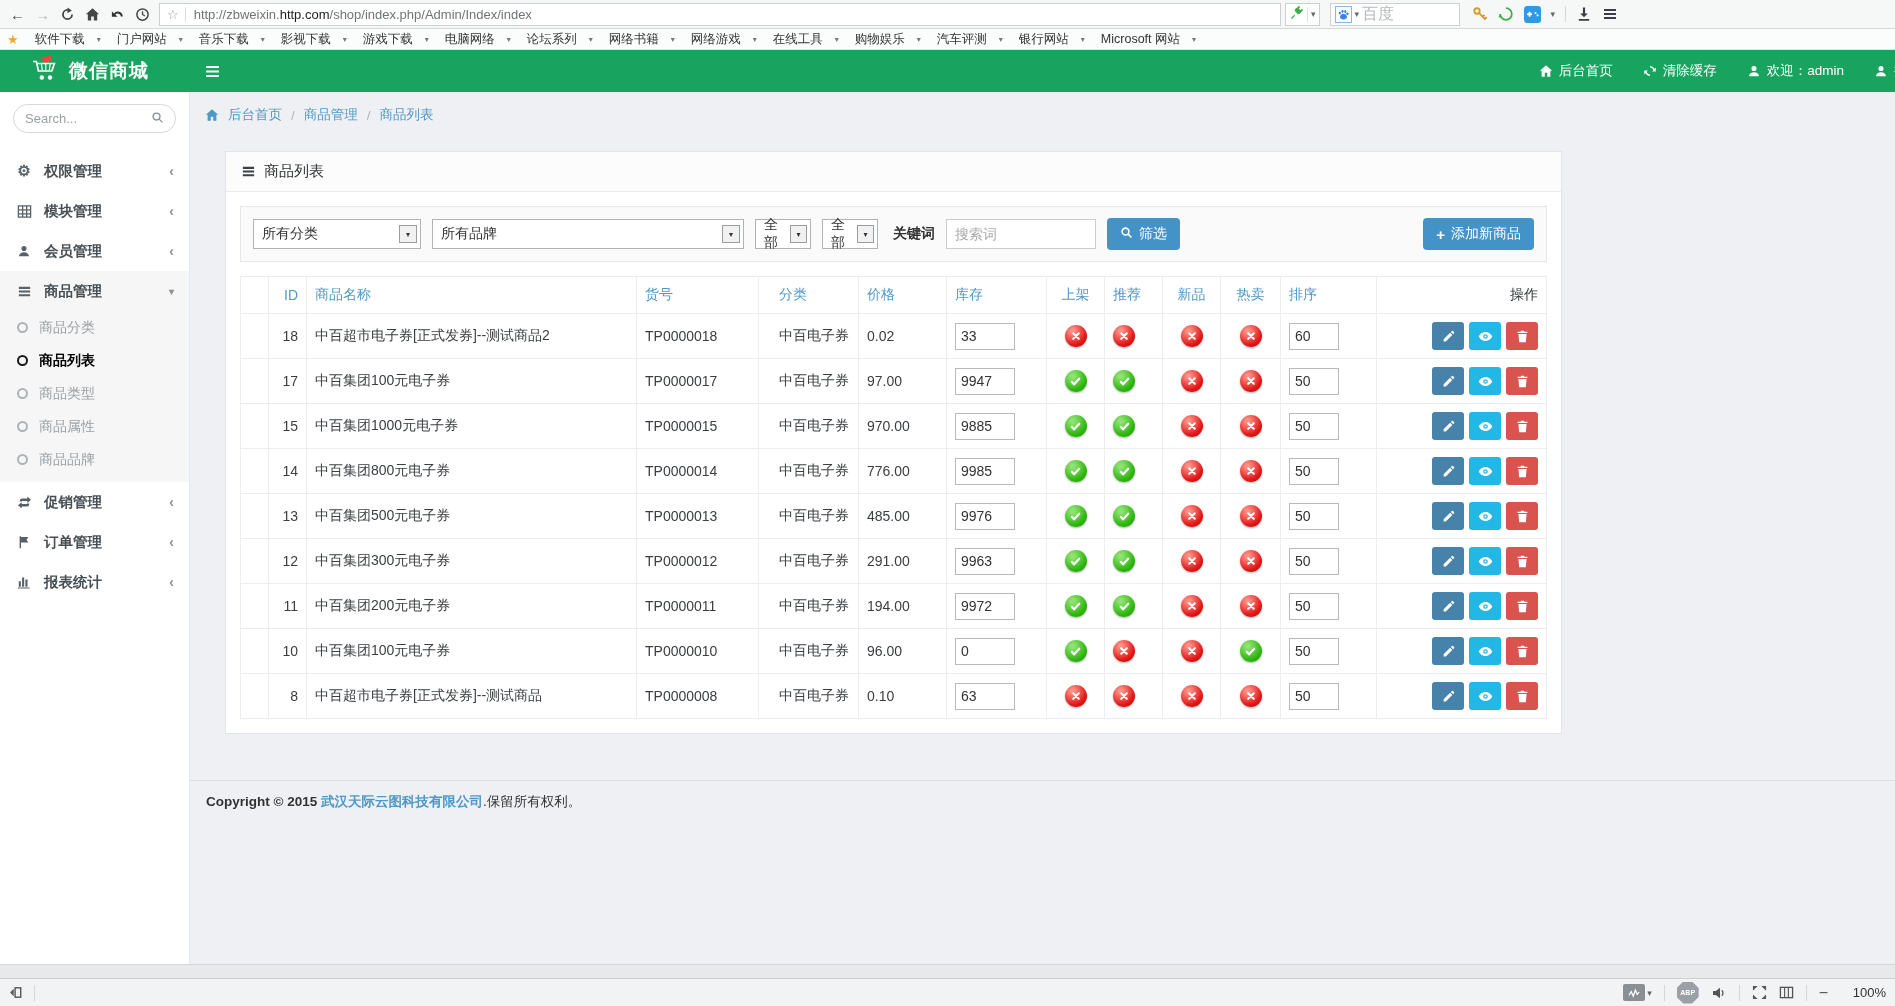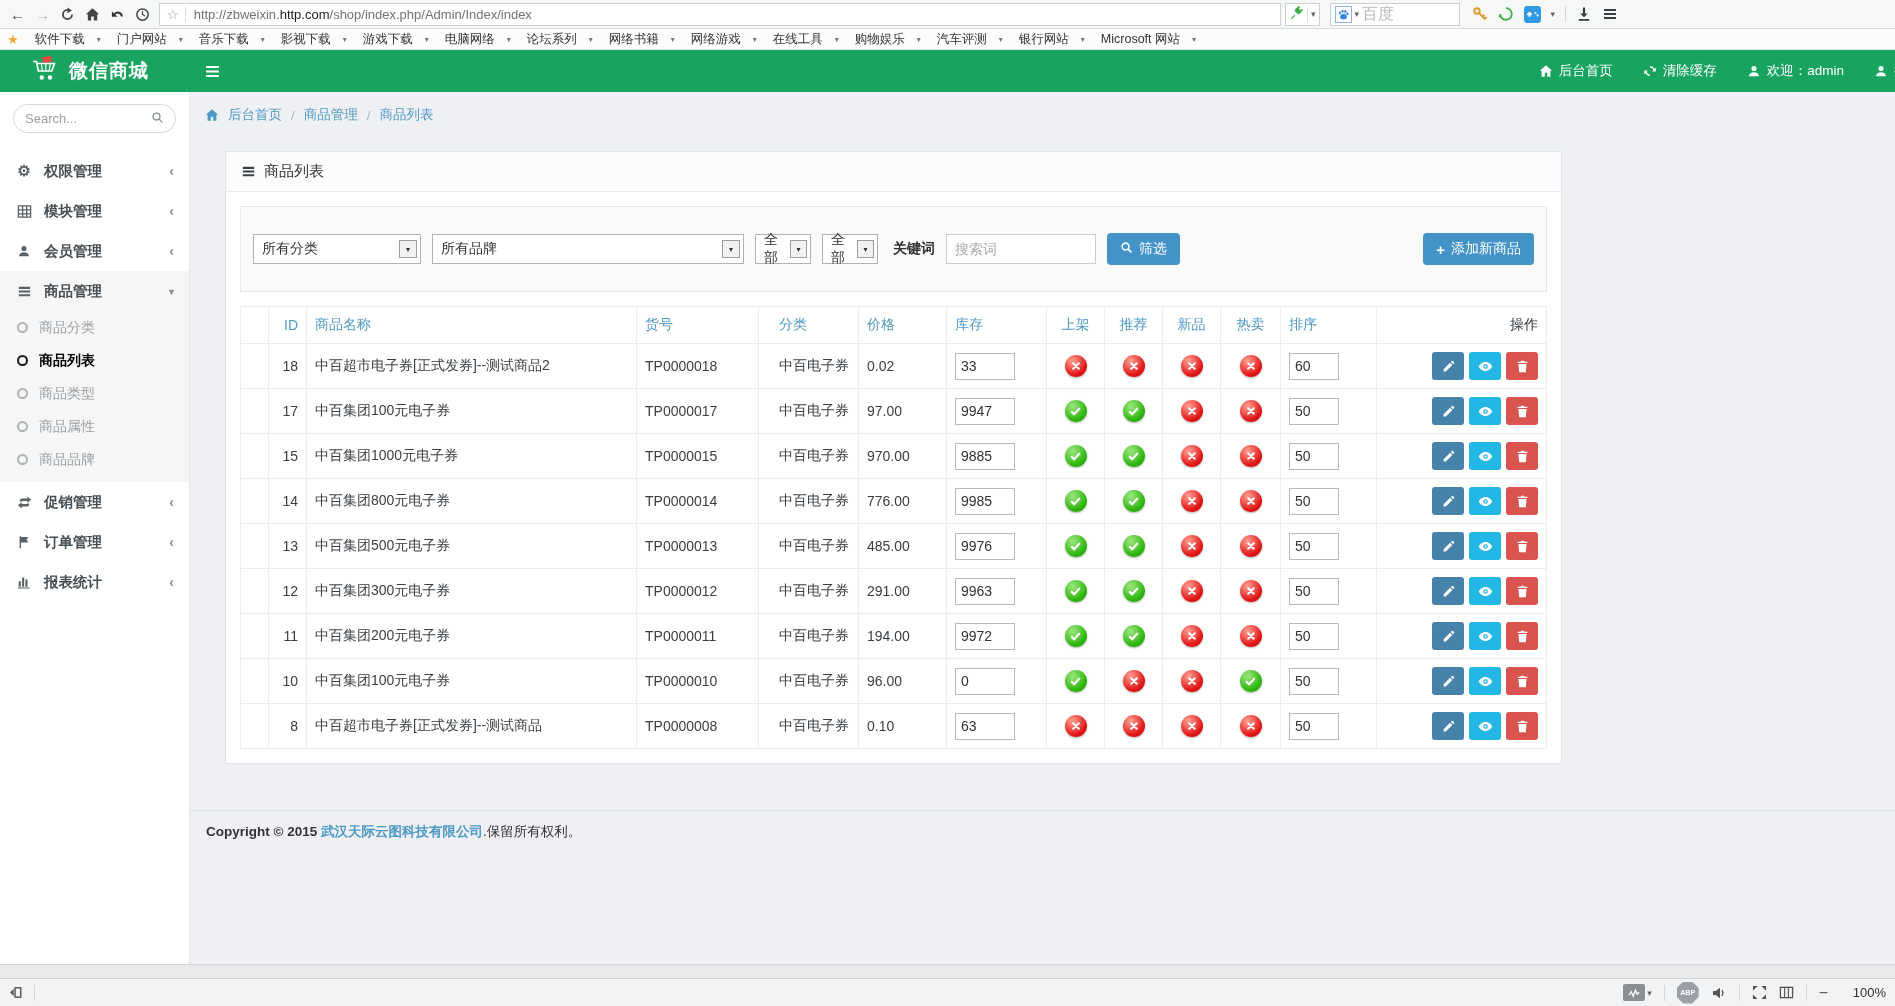--- a/index.html
+++ b/index.html
@@ -67,21 +67,21 @@
   .breadcrumb { display:flex; align-items:center; gap:9px; padding:14px 0 13px 15px; font-size:13.5px; }
   .bc-home { color:#4f99c6; display:flex; align-items:center; }
   .bc-link { color:#4f99c6; cursor:pointer; }
   .bc-sep { color:#b0b5b9; }
 
   .panel { margin:14px 0 0 35px; width:1337px; background:#fff; border:1px solid #e2e5e7; }
   .panel-hd { height:40px; display:flex; align-items:center; gap:8px; padding:0 15px; border-bottom:1px solid #e8eaec; background:#fcfcfc; color:#2f3337; font-size:15px; }
   .panel-hd .ph-ic { color:#3c4146; display:flex; align-items:center; }
   .panel-bd { padding:14px; }
 
-  .filter-box { border:1px solid #e7e7e7; background:#fafafa; padding:26px 12px; display:flex; align-items:center; gap:11px; }
+  .filter-box { border:1px solid #e7e7e7; background:#fafafa; padding:11px 12px; display:flex; align-items:center; gap:11px; }
   .sel { height:30px; border:1px solid #b0b3b5; background:#fff; display:flex; align-items:center; font-size:14px; color:#333; padding-left:8px; cursor:pointer; }
   .sel-cat { width:168px; } .sel-brand { width:312px; } .sel-sm { width:56px; }
   .sel-caret { margin-left:auto; width:18px; height:18px; background:#f1f1f1; border:1px solid #9b9ea0; display:flex; align-items:center; justify-content:center; font-size:8px; color:#333; margin-right:3px; }
   .kw-label { font-weight:bold; font-size:14px; color:#333; margin-left:4px; }
   .kw-input { width:150px; height:30px; border:1px solid #ccc; padding:0 8px; font-size:14px; font-family:inherit; color:#333; }
   .kw-input::placeholder { color:#aaa; }
   .btn-blue { background:#4493c8; color:#fff; border:none; height:32px; padding:0 13px; border-radius:4px; font-size:14px; display:inline-flex; align-items:center; gap:6px; cursor:pointer; font-family:inherit; }
   .btn-add { margin-left:auto; }
   .plus-g { font-weight:bold; font-size:15px; }
 
@@ -89,21 +89,21 @@
   th { font-weight:normal; color:#4f99c6; text-align:left; padding:9px 8px; border:1px solid #ededed; font-size:14px; }
   td { border:1px solid #ededed; padding:8px 8px; height:43px; }
   .col-blank { width:28px; }
   .col-id { width:38px; text-align:right; }
   .col-name { width:330px; }
   .col-sku { width:122px; }
   .col-category { width:100px;padding-left:20px; }
   .col-price { width:88px; }
   .col-stock { width:100px; }
   .col-on_sale { width:58px; text-align:center; }
-  .col-recommend { width:58px; text-align:center;margin-top:46px; }
+  .col-recommend { width:58px; text-align:left;margin-top:46px; }
   .col-is_new { width:58px; text-align:center; }
   .col-hot { width:60px; text-align:center; }
   .col-sort { width:96px; }
   .col-actions { text-align:right; color:#2f3337; }
   .cell-input { width:60px; height:27px; border:1px solid #b7babc; padding:2px 5px; font-size:14px; color:#333; font-family:inherit; }
   .cell-input.sort { width:50px; }
   .st { width:22px; height:22px; border-radius:50%; display:inline-flex; align-items:center; justify-content:center; vertical-align:middle; cursor:pointer; }
   .st.on  { background:radial-gradient(circle at 35% 28%, #90e272 8%, #2db50e 65%, #1d9a05); box-shadow:0 1px 2px rgba(0,0,0,.3); }
   .st.off { background:radial-gradient(circle at 35% 28%, #ff9186 8%, #e01616 65%, #bc0505); box-shadow:0 1px 2px rgba(0,0,0,.3); }
   .act-wrap { display:inline-flex; }

